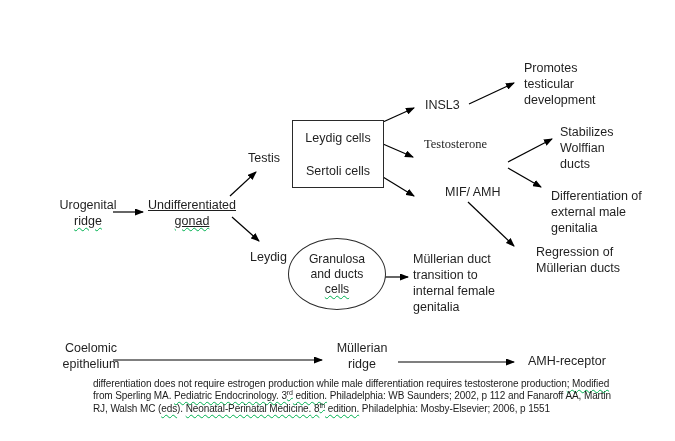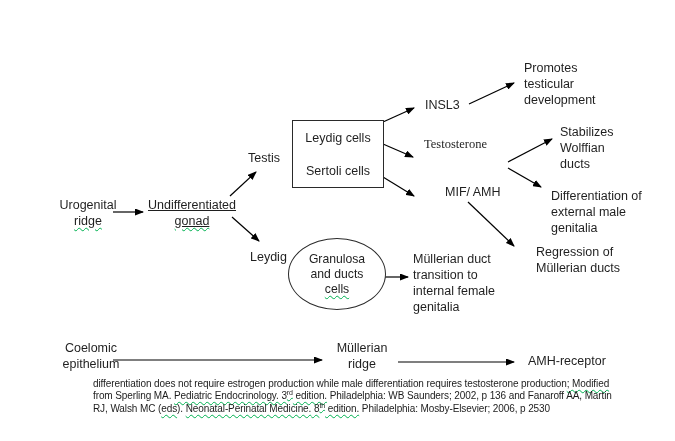--- a/index.html
+++ b/index.html
@@ -107,17 +107,17 @@
     <span>epithelium</span>
   </div>
   <div class="node ctr" style="left:326px;top:340px;width:72px;">
     <span>Müllerian</span><br>
     <span>ridge</span>
   </div>
   <div class="node" style="left:528px;top:353px;">AMH-receptor</div>
 
   <div class="footnote">
     <div><span>differentiation does not require estrogen production while male differentiation requires testosterone production</span><span class="wavy">;  Modified</span></div>
-    <div><span>from Sperling MA. </span><span class="it wavy">Pediatric Endocrinology.</span><span class="wavy"> 3</span><sup class="wavy">rd</sup><span class="wavy"> edition.</span><span>  Philadelphia: WB Saunders; 2002, p 136 and Fanaroff AA, Martin</span></div>
-    <div><span>RJ, Walsh MC (</span><span class="wavy">eds</span><span>). </span><span class="it wavy">Neonatal-Perinatal Medicine.</span><span class="wavy"> 8</span><sup class="wavy">th</sup><span class="wavy"> edition.</span><span> Philadelphia: Mosby-Elsevier; 2006, p 2530</span></div>
+    <div><span>from Sperling MA. </span><span class="it wavy">Pediatric Endocrinology.</span><span class="wavy"> 3</span><sup class="wavy">rd</sup><span class="wavy"> edition.</span><span>  Philadelphia: WB Saunders; 2002, p 112 and Fanaroff AA, Martin</span></div>
+    <div><span>RJ, Walsh MC (</span><span class="wavy">eds</span><span>). </span><span class="it wavy">Neonatal-Perinatal Medicine.</span><span class="wavy"> 8</span><sup class="wavy">th</sup><span class="wavy"> edition.</span><span> Philadelphia: Mosby-Elsevier; 2006, p 1551</span></div>
   </div>
 
 </div>
 
 </body></html>

